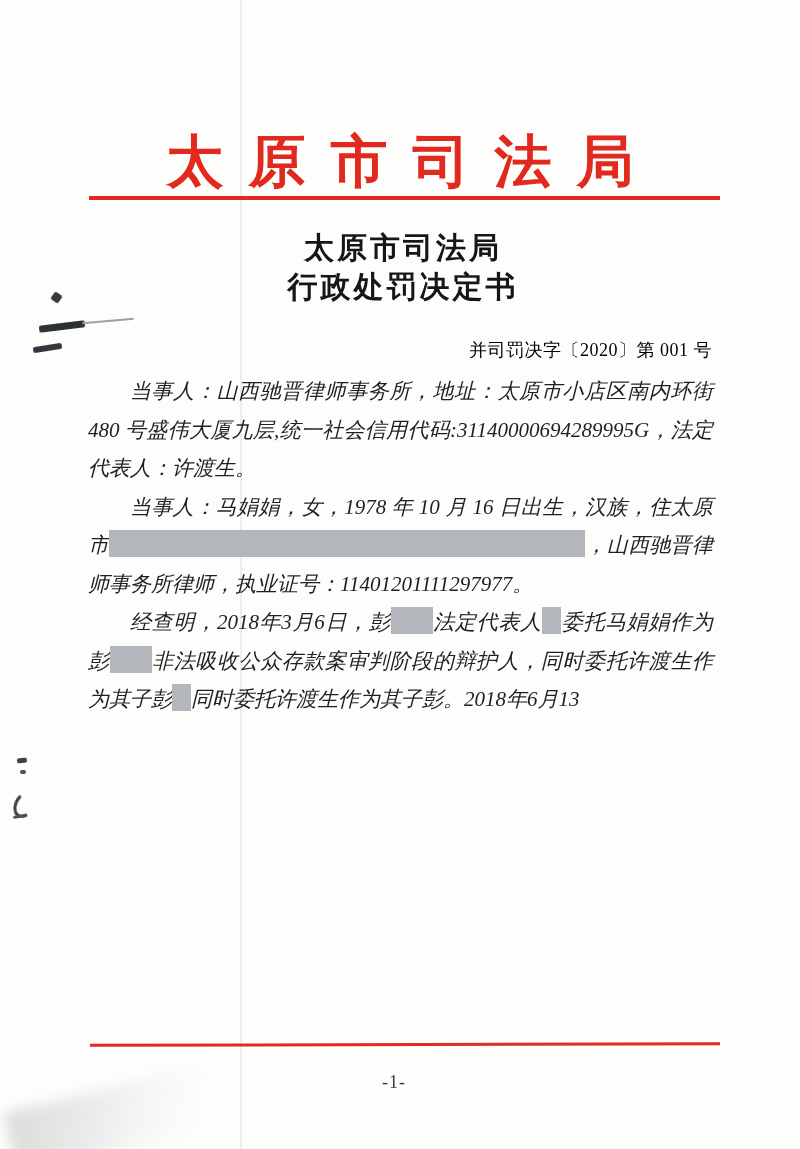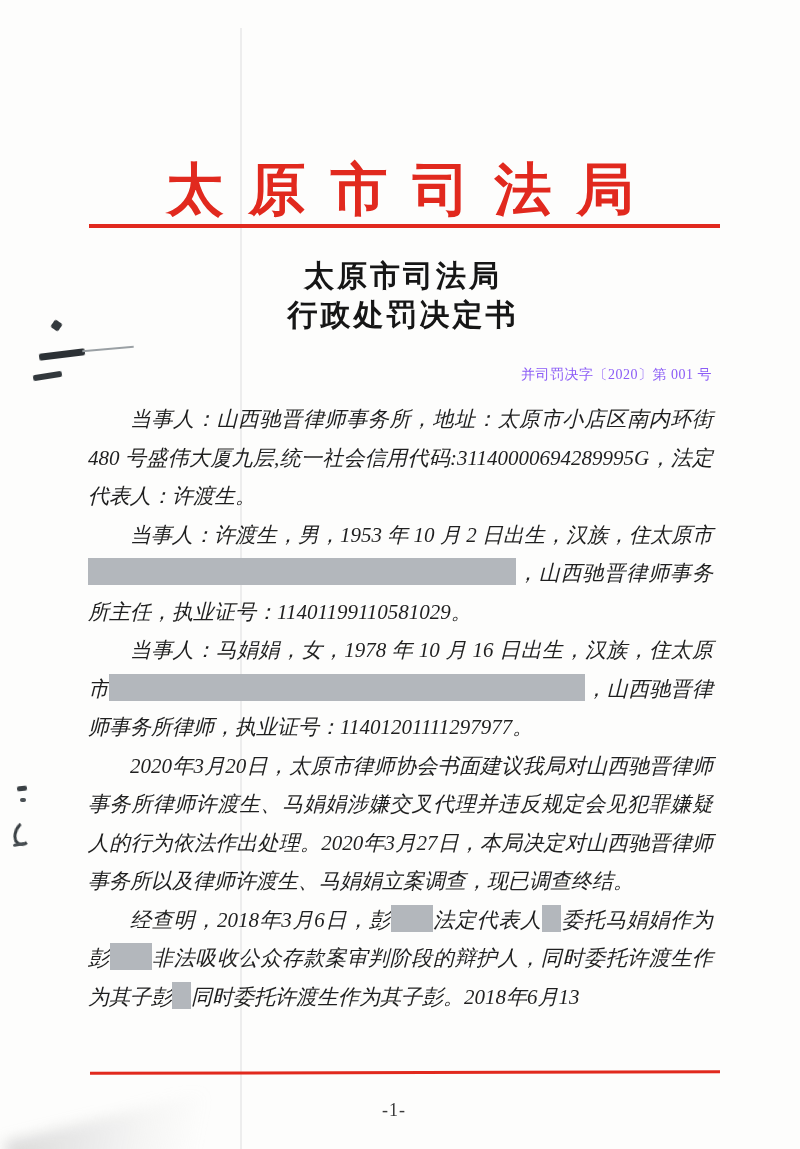--- a/index.html
+++ b/index.html
@@ -8,21 +8,21 @@
     --ink:#1f1f1f;
   }
   html,body{margin:0;padding:0;}
   body{
     width:800px;height:1149px;
     background:#fdfdfc;
     font-family:"Liberation Serif","DejaVu Serif",serif;
     position:relative;
     overflow:hidden;
   }
-  .page{position:absolute;inset:0;margin-top:28px;}
+  .page{position:absolute;inset:0;}
   
   .v-streak{
     position:absolute;left:240px;top:0;width:2px;height:1149px;
     background:rgba(190,190,190,.25);
   }
   .letterhead{
     position:absolute;top:124px;left:0;width:800px;
     text-align:center;
     color:var(--accent);
     font-size:57px;font-weight:700;
@@ -35,21 +35,21 @@
   .redline.bottom{top:1043px;left:90px;width:630px;height:3px;transform:rotate(-0.15deg);}
   .title{
     position:absolute;left:0;width:806px;text-align:center;
     color:#161616;font-weight:700;letter-spacing:3px;font-size:30px;
     white-space:nowrap;
   }
   .title.l1{top:228px;}
   .title.l2{top:267px;}
   .docnum{
     position:absolute;top:338px;right:88px;
-    color:#8b5cf6;font-size:14px;letter-spacing:.5px;
+    color:#000000;font-size:18px;letter-spacing:.5px;
     white-space:nowrap;
     text-align:center;
   }
   .body-text{
     position:absolute;top:372px;left:88px;width:625px;
     color:var(--ink);
     font-size:21px;line-height:38.5px;
     text-align:justify;text-justify:inter-character;font-style:italic;
   }
   .body-text p{margin:0;text-indent:2em;}
@@ -92,23 +92,21 @@
   <div class="redline top"></div>
 
   <div class="title l1">太原市司法局</div>
 
   <div class="title l2">行政处罚决定书</div>
 
   <div class="docnum">并司罚决字〔2020〕第 001 号</div>
 
   <div class="body-text" id="bodytext">
       <p><span>当事人：山西驰晋律师事务所，地址：太原市小店区南内环街 480 号盛伟大厦九层,统一社会信用代码:31140000694289995G，法定代表人：许渡生。</span></p>
-      <p><span>当事人：许渡生，男，1953 年 10 月 2 日出生，汉族，住太原市</span><span class="redact" style="width: 428px;"></span><span>，山西驰晋律师事务所主任，执业证号：11401199110581029。</span></p>
       <p><span>当事人：马娟娟，女，1978 年 10 月 16 日出生，汉族，住太原市</span><span class="redact" style="width: 476px;"></span><span>，山西驰晋律师事务所律师，执业证号：11401201111297977。</span></p>
-      <p><span>2020年3月20日，太原市律师协会书面建议我局对山西驰晋律师事务所律师许渡生、马娟娟涉嫌交叉代理并违反规定会见犯罪嫌疑人的行为依法作出处理。2020年3月27日，本局决定对山西驰晋律师事务所以及律师许渡生、马娟娟立案调查，现已调查终结。</span></p>
       <p><span>经查明，2018年3月6日，彭</span><span class="redact" style="width: 42px;"></span><span>法定代表人</span><span class="redact" style="width: 19px;"></span><span>委托马娟娟作为彭</span><span class="redact" style="width: 42px;"></span><span>非法吸收公众存款案审判阶段的辩护人，同时委托许渡生作为其子彭</span><span class="redact" style="width: 19px;"></span><span>同时委托许渡生作为其子彭。2018年6月13</span></p>
     </div>
 
   <div class="redline bottom"></div>
 
   <div class="pagenum">-1-</div>
 
   <div class="art tick1"></div>
   <div class="art dash1"></div>
   <div class="art dash1b"></div>

